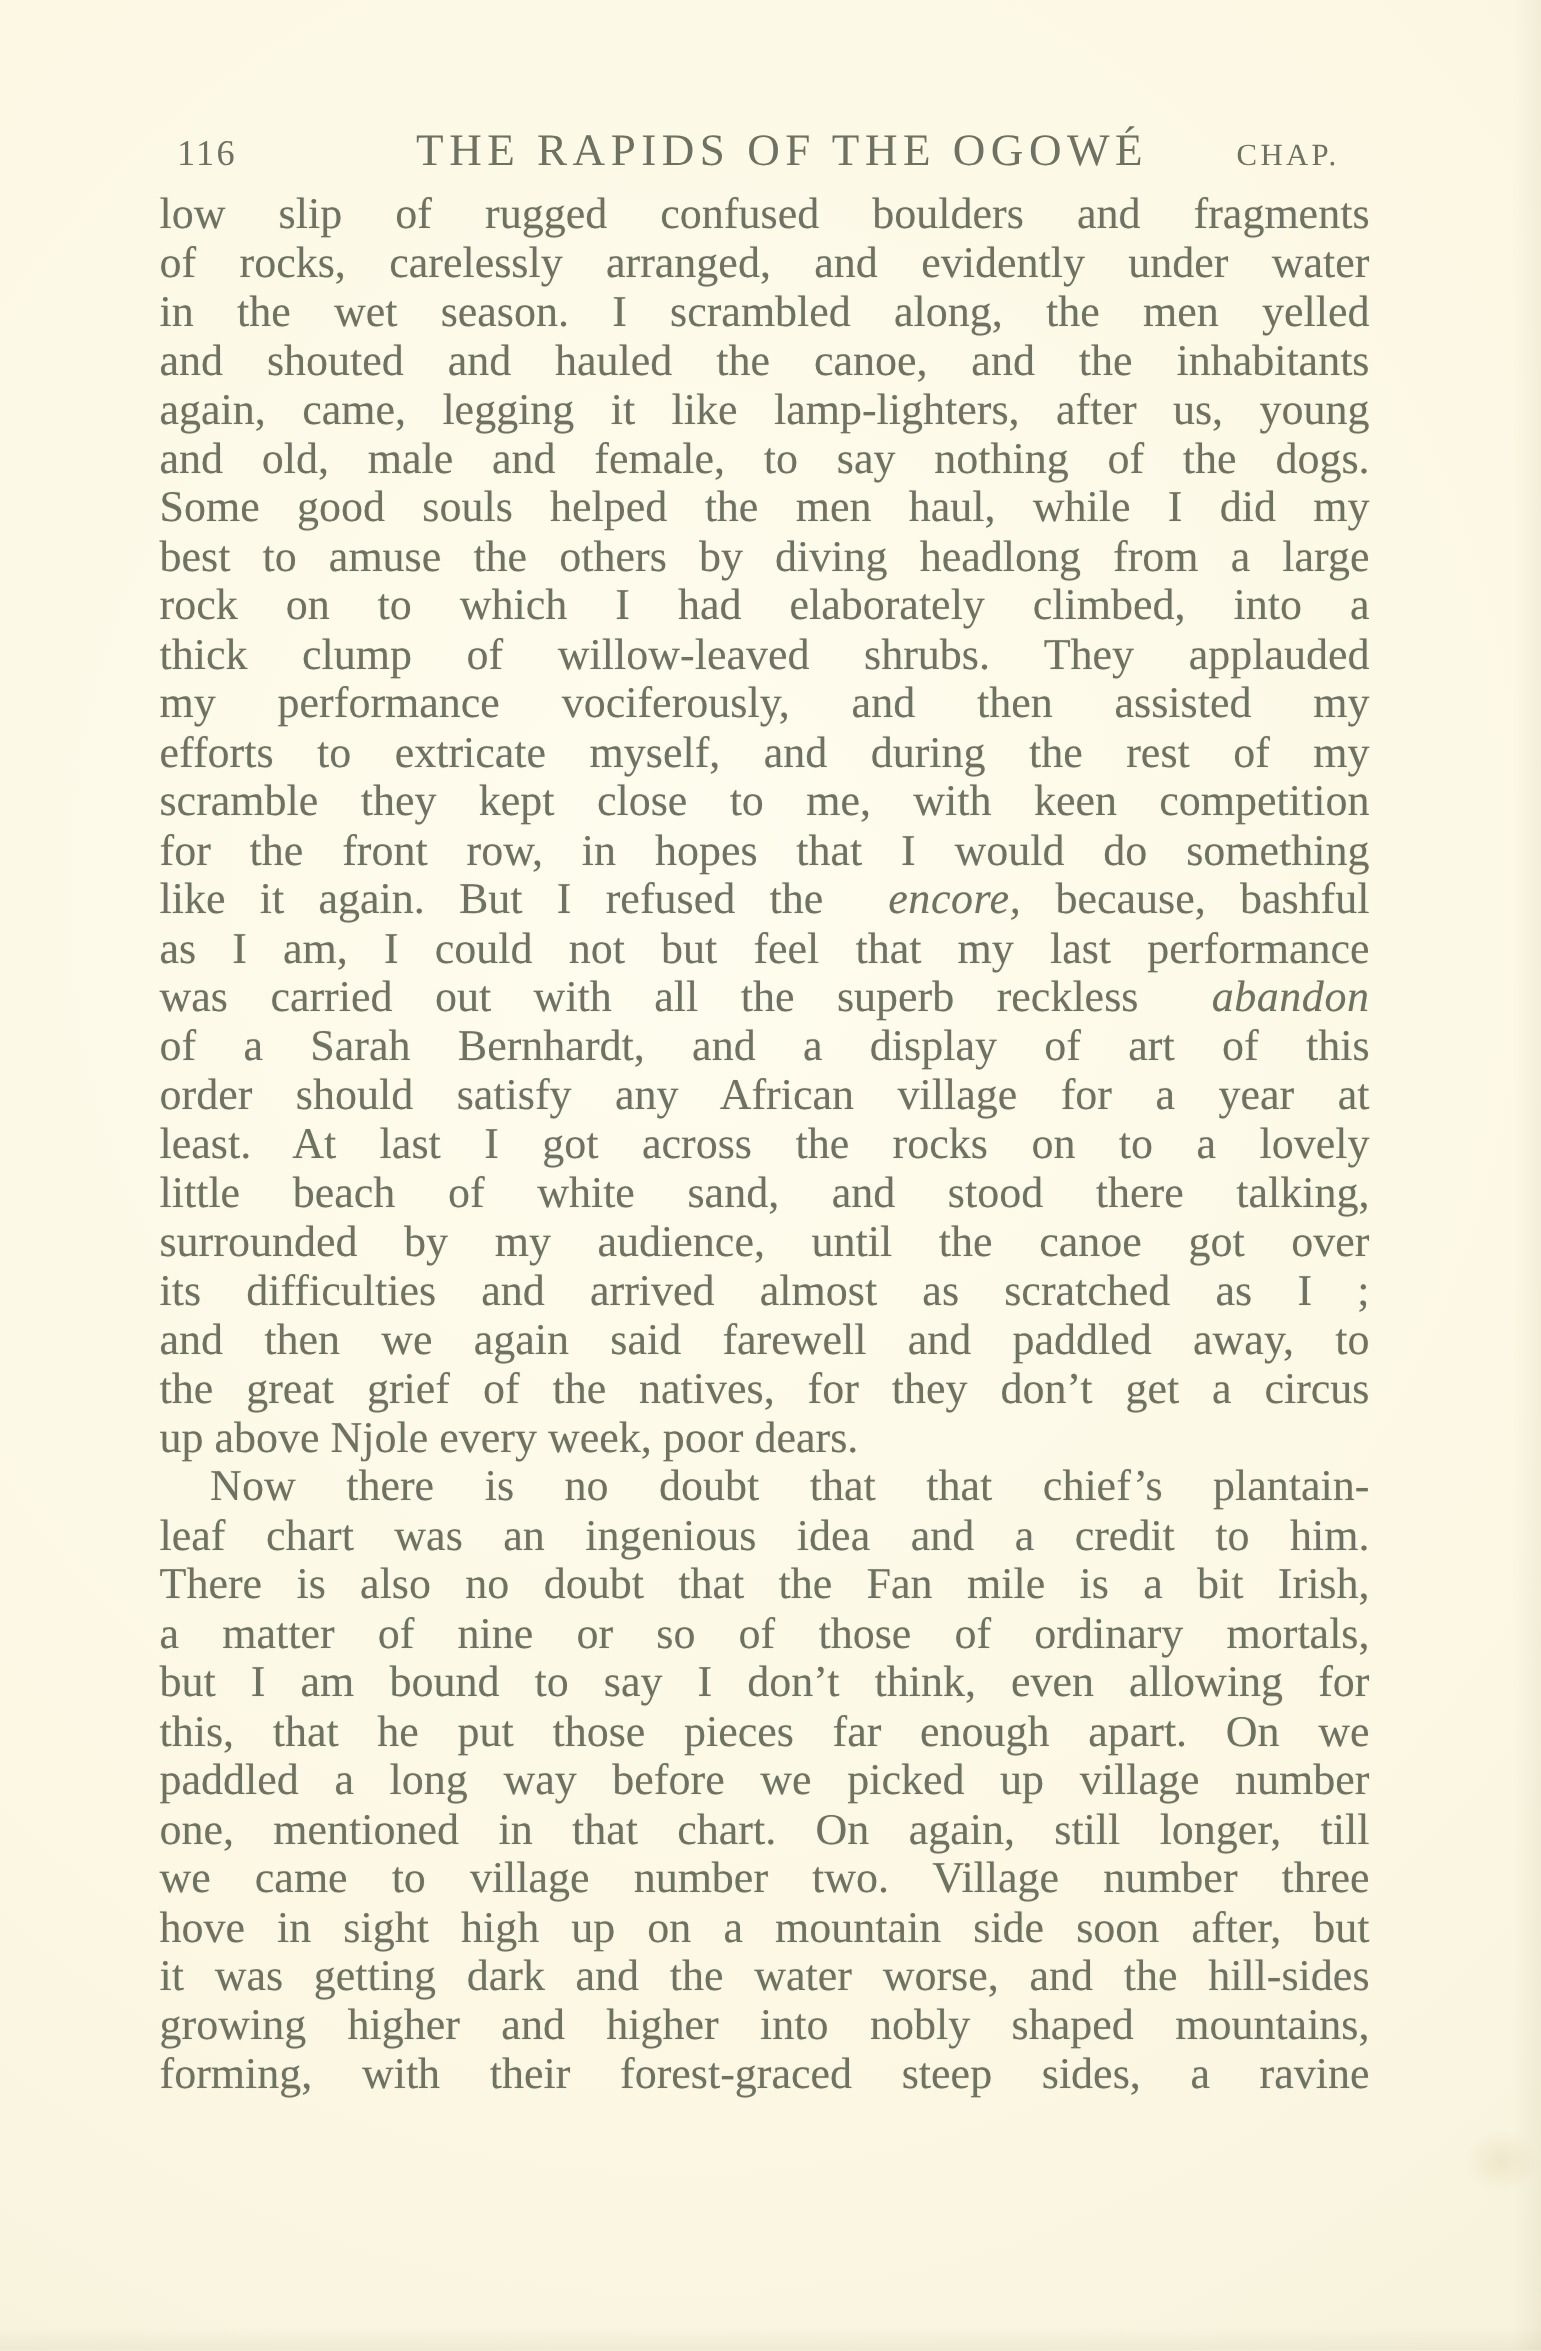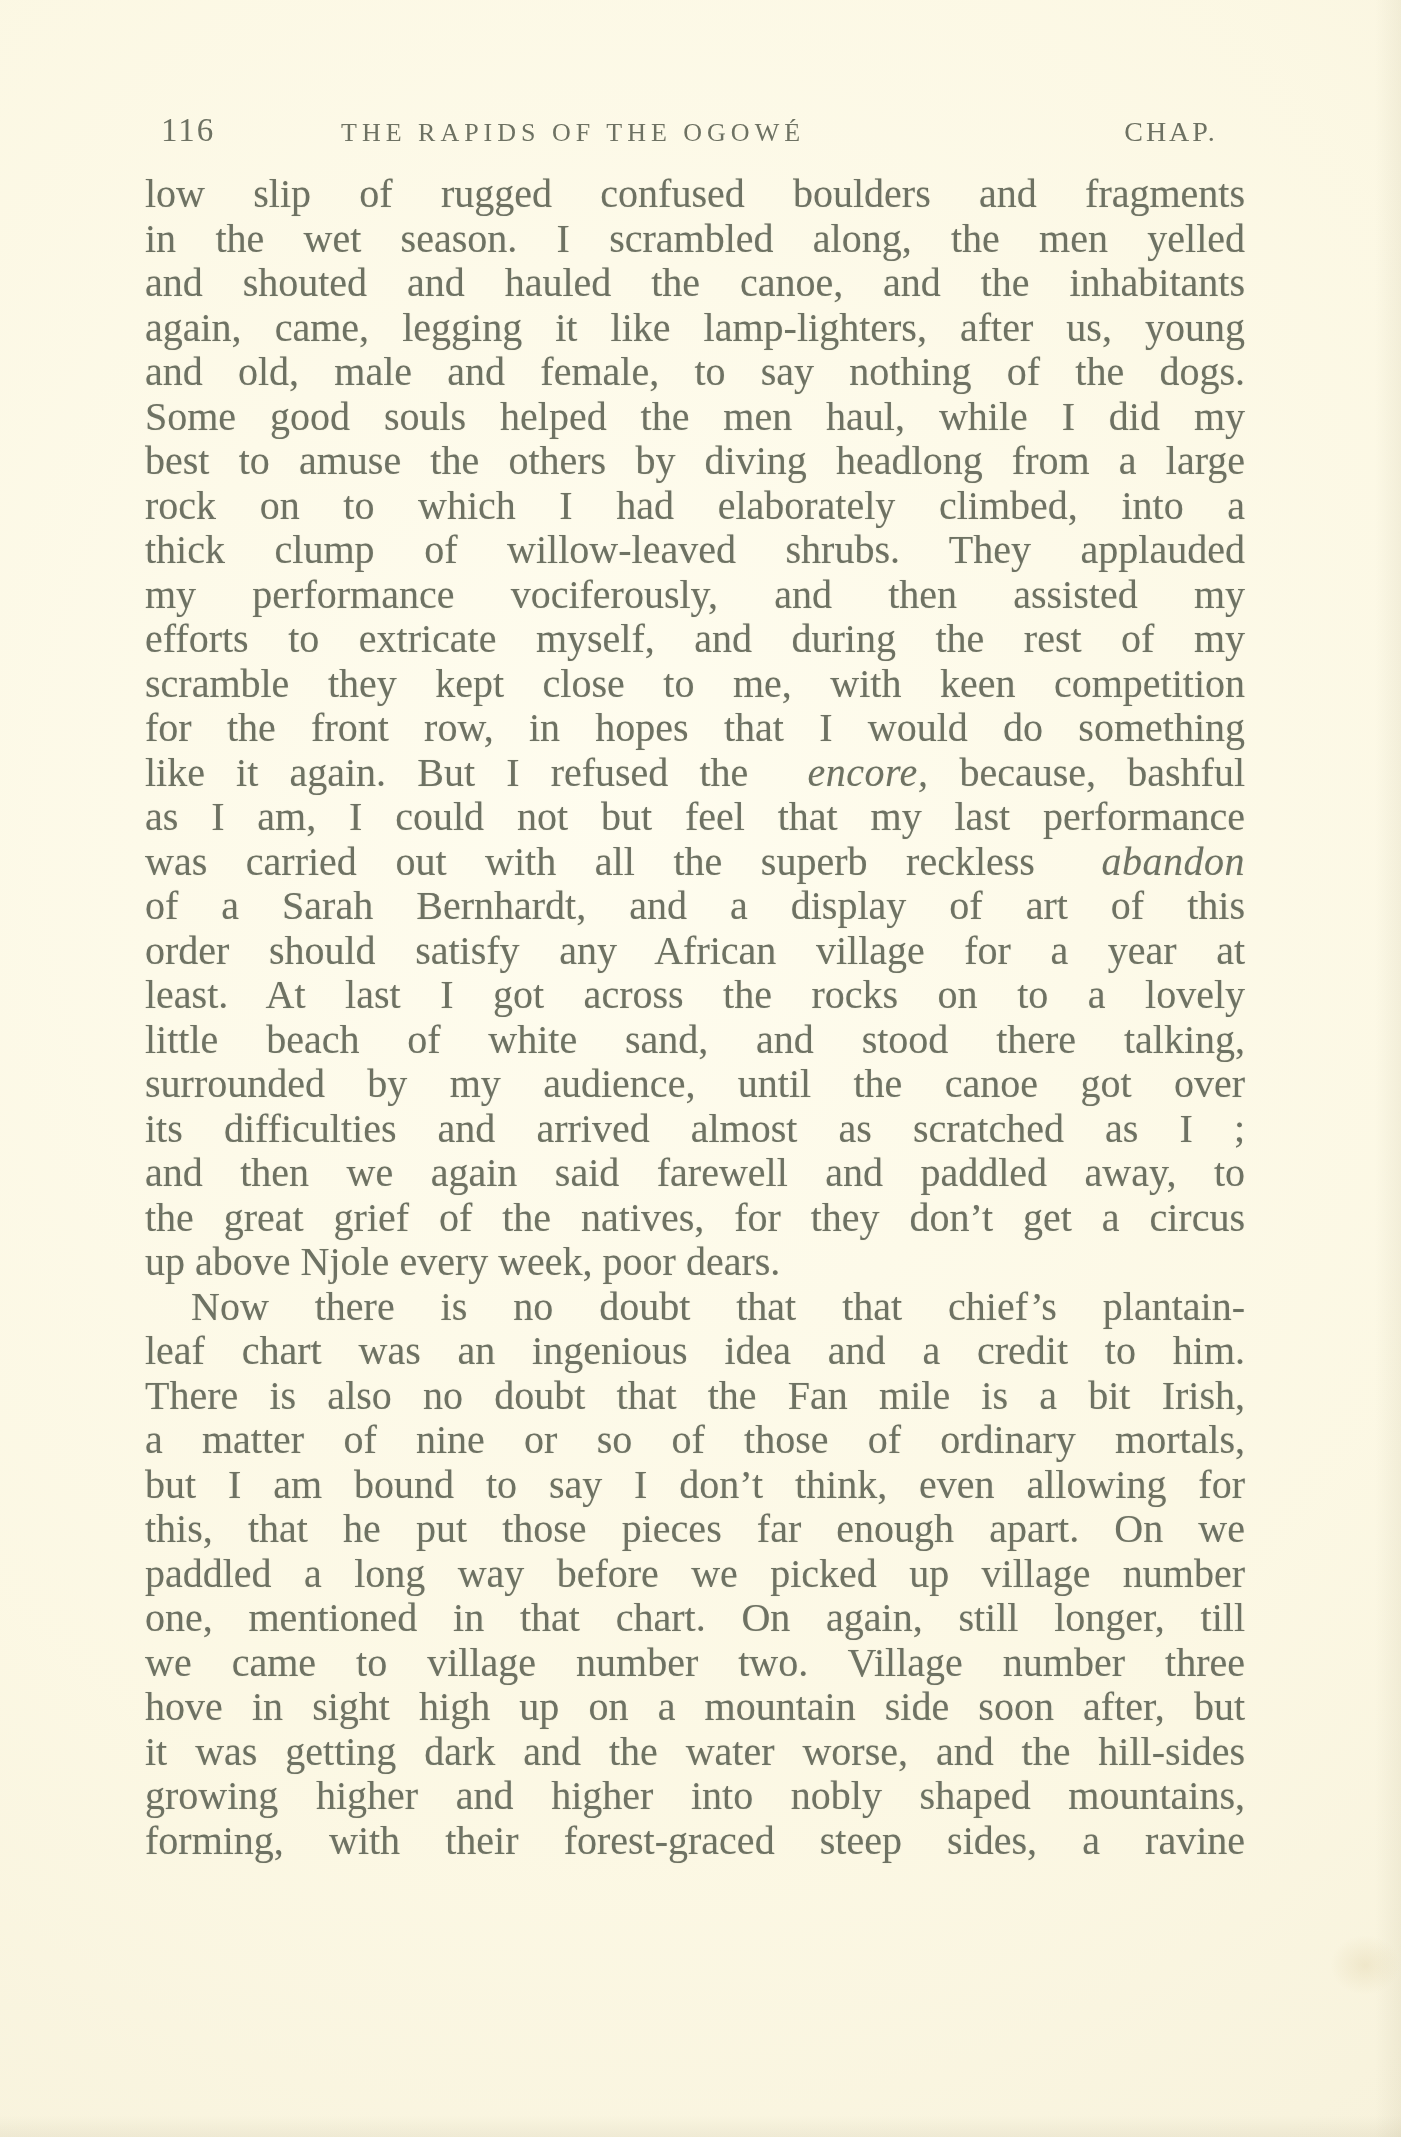--- a/index.html
+++ b/index.html
@@ -47,21 +47,22 @@
     align-items: baseline;
     margin-left: 16px;
   }
   .page-number {
     width: 180px;
     font-size: 33px;
     letter-spacing: 2px;
   }
   .running-title {
     flex: 1;
-    font-size: 26px;
+    text-align: center;
+    font-size: 41px;
     letter-spacing: 5px;
     white-space: nowrap;
   }
   .chapter-mark {
     width: 180px;
     text-align: center;
     font-size: 28px;
     letter-spacing: 3px;
   }
   .text-block {
@@ -101,20 +102,21 @@
 
   <div class="header">
     <span class="page-number">116</span>
     <span class="running-title">THE RAPIDS OF THE OGOWÉ</span>
     <span class="chapter-mark">CHAP.</span>
   </div>
 
   <div class="text-block">
       <div class="para">
         <div class="line">low slip of rugged confused boulders and fragments</div>
+        <div class="line">of rocks, carelessly arranged, and evidently under water</div>
         <div class="line">in the wet season. I scrambled along, the men yelled</div>
         <div class="line">and shouted and hauled the canoe, and the inhabitants</div>
         <div class="line">again, came, legging it like lamp-lighters, after us, young</div>
         <div class="line">and old, male and female, to say nothing of the dogs.</div>
         <div class="line">Some good souls helped the men haul, while I did my</div>
         <div class="line">best to amuse the others by diving headlong from a large</div>
         <div class="line">rock on to which I had elaborately climbed, into a</div>
         <div class="line">thick clump of willow-leaved shrubs. They applauded</div>
         <div class="line">my performance vociferously, and then assisted my</div>
         <div class="line">efforts to extricate myself, and during the rest of my</div>

